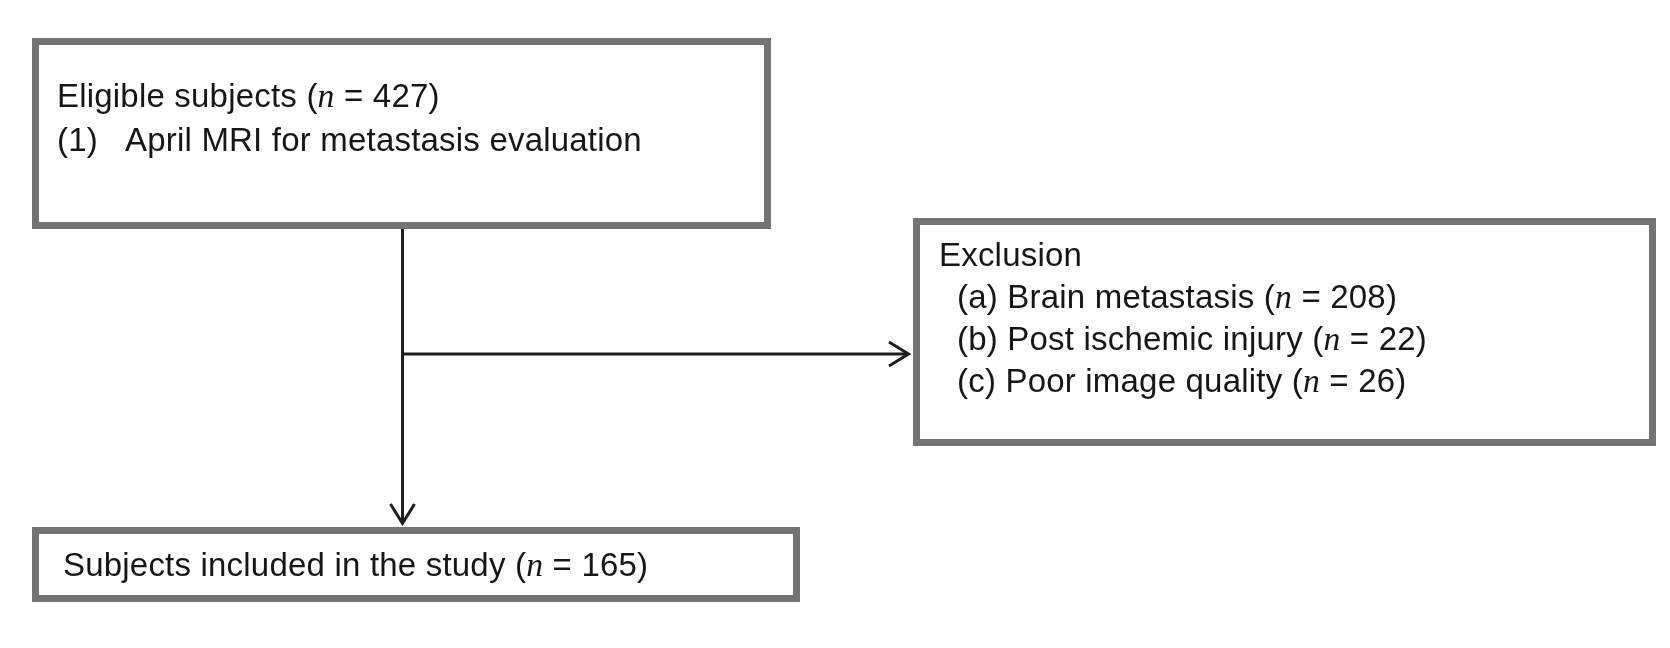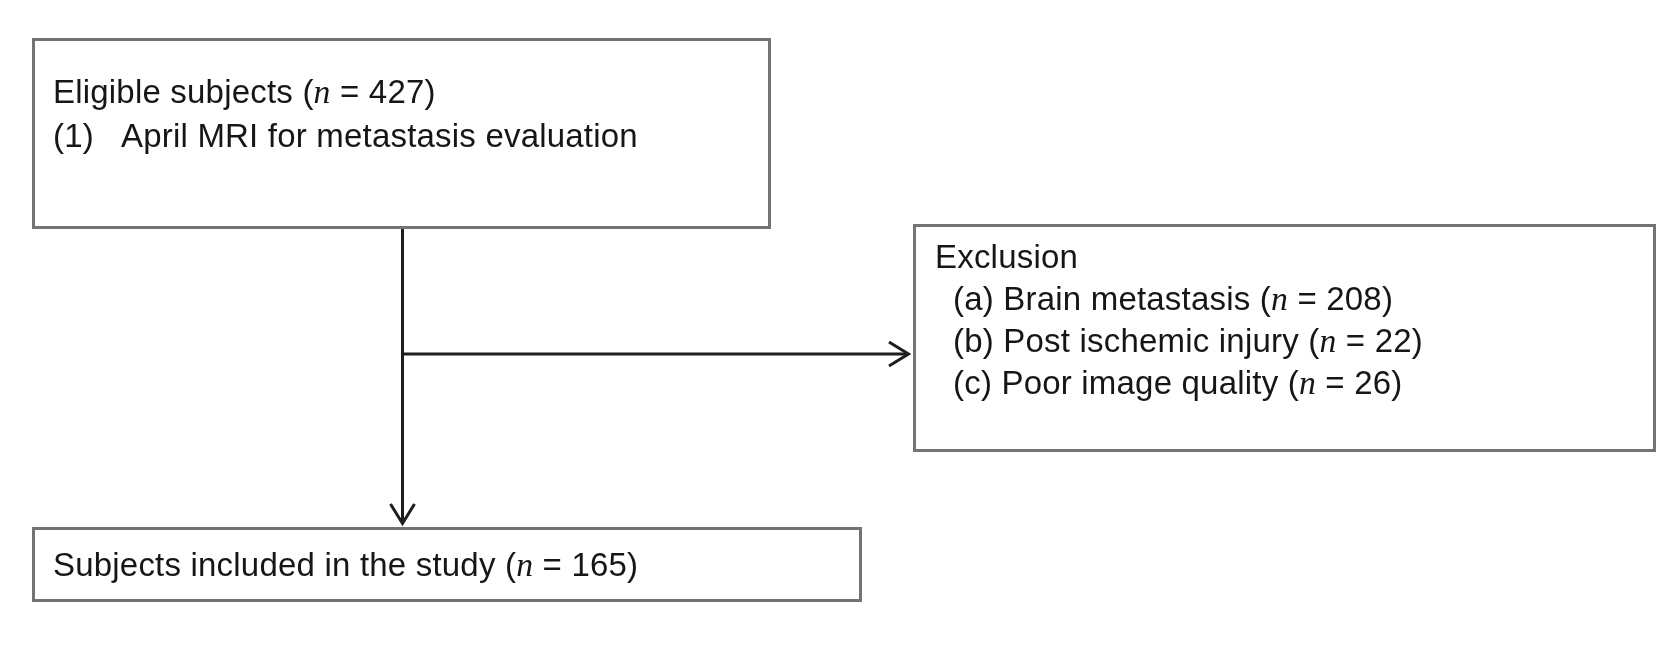--- a/index.html
+++ b/index.html
@@ -19,49 +19,49 @@
   .arrows {
     position: absolute;
     left: 0;
     top: 0;
     width: 1670px;
     height: 648px;
   }
   .box {
     position: absolute;
     background: #ffffff;
-    border: 3px solid #737373;
+    border: 7px solid #737373;
     box-sizing: border-box;
     font-size: 33px;
     letter-spacing: 0.2px;
   }
   .box-eligible {
     left: 32px;
     top: 38px;
     width: 739px;
     height: 191px;
     padding: 29px 8px 0 18px;
     line-height: 44px;
   }
   .box-exclusion {
     left: 913px;
-    top: 224px;
+    top: 218px;
     width: 743px;
     height: 228px;
     padding: 9px 8px 0 19px;
     line-height: 42px;
   }
   .box-included {
     left: 32px;
     top: 527px;
-    width: 830px;
+    width: 768px;
     height: 75px;
     display: flex;
     align-items: center;
-    padding: 0 8px 0 18px;
+    padding: 0 8px 0 24px;
   }
   .line {
     white-space: nowrap;
   }
   .marker {
     display: inline-block;
     width: 68px;
   }
   .indent {
     padding-left: 18px;

